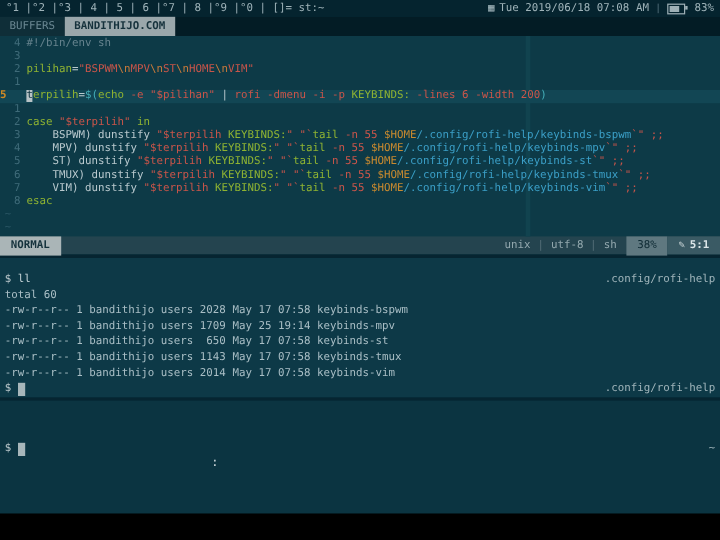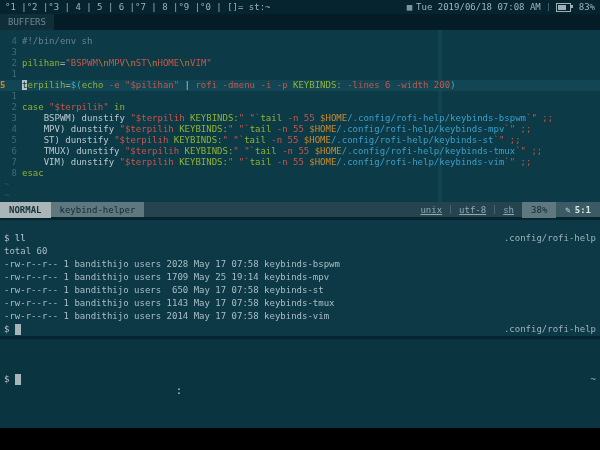--- a/index.html
+++ b/index.html
@@ -14,37 +14,37 @@
   .icon-battery{position:relative;width:13px;height:7px;border:1px solid #9eb0b6;display:inline-block;margin-right:4px;}
   .icon-battery::before{content:"";position:absolute;left:1px;top:1px;bottom:1px;width:8px;background:#9eb0b6;}
   .icon-battery::after{content:"";position:absolute;right:-3px;top:1px;width:2px;height:3px;background:#9eb0b6;}
   
   .tabline{height:16px;background:#031c25;display:flex;align-items:stretch;justify-content:space-between;}
   .tab-active{background:#9aa7ab;color:#16323c;font-weight:bold;padding:0 8px;display:flex;align-items:center;margin-left:4px;}
   .tabline-right{display:flex;align-items:stretch;}
   .buffers-label{background:#0f2e38;color:#6b8893;padding:0 8px;display:flex;align-items:center;}
   .site-label{background:#9aa7ab;color:#16323c;font-weight:bold;padding:0 8px;display:flex;align-items:center;}
   
-  .vim-pane{height:166px;position:relative;padding-top:6px;}
+  .vim-pane{height:166px;position:relative;padding-top:1px;}
   .colorcolumn{position:absolute;left:438px;top:0;bottom:0;width:4px;background:#11434f;}
   .vrow{height:11px;line-height:11px;white-space:pre;position:relative;z-index:1;}
   .cursorline{background:#124654;}
   .lnum{display:inline-block;width:17px;text-align:right;margin-right:5px;color:#3f6b79;}
   .lnum-cur{text-align:left;color:#cf8a25;font-weight:bold;}
   .tilde{color:#2b5765;padding-left:4px;}
   .c-comment{color:#66838e;} .c-green{color:#8fb332;} .c-red{color:#c9554a;}
   .c-esc{color:#c97a3a;} .c-orange{color:#c98a2f;} .c-blue{color:#3b9fc7;}
   .c-cyan{color:#45aeb8;} .c-fg{color:#b9c9ce;}
   .c-cursor{background:#b7c3c6;color:#0d3340;}
   
   .statusline{height:15px;background:#24444f;display:flex;align-items:stretch;}
   .sl-mode{background:#aab5b7;color:#15323c;font-weight:bold;padding:8px 9px;display:flex;align-items:center;}
   .sl-file{background:#5f7880;color:#0e2a33;padding:0 9px;display:flex;align-items:center;}
   .sl-right{margin-left:auto;display:flex;align-items:stretch;}
-  .sl-item{display:flex;align-items:center;padding:0 8px;color:#93a8ae;text-decoration:underline;}
+  .sl-item{display:flex;align-items:center;padding:0 8px;color:#93a8ae;}
   .sl-sep{border-left:1px solid #49646e;margin:3px 0;}
   .sl-percent{background:#5f7880;color:#0e2a33;display:flex;align-items:center;padding:8px 9px;}
   .sl-pos{background:#3a5a64;color:#dce6e8;font-weight:bold;display:flex;align-items:center;padding:0 9px;gap:4px;}
   .pen{font-weight:normal;color:#c6d2d5;}
   
   .sep-line{height:3px;background:#062531;}
   .pane{position:relative;padding:0 4px;white-space:pre;}
   .pane2{height:116px;background:#0d3947;padding-top:12px;box-sizing:border-box;}
   .pane3{height:99px;background:#0b3441;padding-top:4px;box-sizing:border-box;}
   .srow{height:13px;line-height:13px;display:flex;}
@@ -86,20 +86,21 @@
       <span>Tue 2019/06/18 07:08 AM</span>
       <span class="top-sep"></span>
       <span class="icon-battery"></span>
       <span>83%</span>
     </span>
   </div>
 
   <div class="tabline">
     <span class="tabline-right">
       <span class="buffers-label">BUFFERS</span>
+      <span class="site-label">BANDITHIJO.COM</span>
     </span>
   </div>
 
   <div class="vim-pane">
     <div class="colorcolumn"></div>
   <div class="vrow"><span class="lnum">4</span><span class="c-comment">#!/bin/env sh</span></div>
       <div class="vrow"><span class="lnum">3</span></div>
       <div class="vrow"><span class="lnum">2</span><span class="c-green">pilihan</span><span class="c-fg">=</span><span class="c-red">"BSPWM</span><span class="c-esc">\n</span><span class="c-red">MPV</span><span class="c-esc">\n</span><span class="c-red">ST</span><span class="c-esc">\n</span><span class="c-red">HOME</span><span class="c-esc">\n</span><span class="c-red">VIM"</span></div>
       <div class="vrow"><span class="lnum">1</span></div>
       <div class="vrow cursorline"><span class="lnum lnum-cur">5</span><span class="c-cursor">t</span><span class="c-green">erpilih</span><span class="c-fg">=</span><span class="c-cyan">$(</span><span class="c-green">echo </span><span class="c-red">-e </span><span class="c-red">"$pilihan"</span><span class="c-fg"> | </span><span class="c-red">rofi -dmenu -i -p </span><span class="c-green">KEYBINDS: </span><span class="c-red">-lines 6 -width 200</span><span class="c-cyan">)</span></div>
@@ -110,21 +111,20 @@
       <div class="vrow"><span class="lnum">5</span><span class="c-fg">    ST) dunstify </span><span class="c-red">"$terpilih </span><span class="c-green">KEYBINDS:</span><span class="c-red">" "`</span><span class="c-green">tail </span><span class="c-red">-n 55 </span><span class="c-orange">$HOME</span><span class="c-blue">/.config/rofi-help/keybinds-st</span><span class="c-red">`" ;;</span></div>
       <div class="vrow"><span class="lnum">6</span><span class="c-fg">    TMUX) dunstify </span><span class="c-red">"$terpilih </span><span class="c-green">KEYBINDS:</span><span class="c-red">" "`</span><span class="c-green">tail </span><span class="c-red">-n 55 </span><span class="c-orange">$HOME</span><span class="c-blue">/.config/rofi-help/keybinds-tmux</span><span class="c-red">`" ;;</span></div>
       <div class="vrow"><span class="lnum">7</span><span class="c-fg">    VIM) dunstify </span><span class="c-red">"$terpilih </span><span class="c-green">KEYBINDS:</span><span class="c-red">" "`</span><span class="c-green">tail </span><span class="c-red">-n 55 </span><span class="c-orange">$HOME</span><span class="c-blue">/.config/rofi-help/keybinds-vim</span><span class="c-red">`" ;;</span></div>
       <div class="vrow"><span class="lnum">8</span><span class="c-green">esac</span></div>
       <div class="vrow tilde">~</div>
       <div class="vrow tilde">~</div>
     </div>
 
   <div class="statusline">
     <span class="sl-mode">NORMAL</span>
-    <span class="sl-file">keybind-helper</span>
     <span class="sl-right">
       <span class="sl-item">unix</span>
       <span class="sl-sep"></span>
       <span class="sl-item">utf-8</span>
       <span class="sl-sep"></span>
       <span class="sl-item">sh</span>
       <span class="sl-percent">38%</span>
       <span class="sl-pos">
         <span class="pen">✎</span>
         <span>5:1</span>

